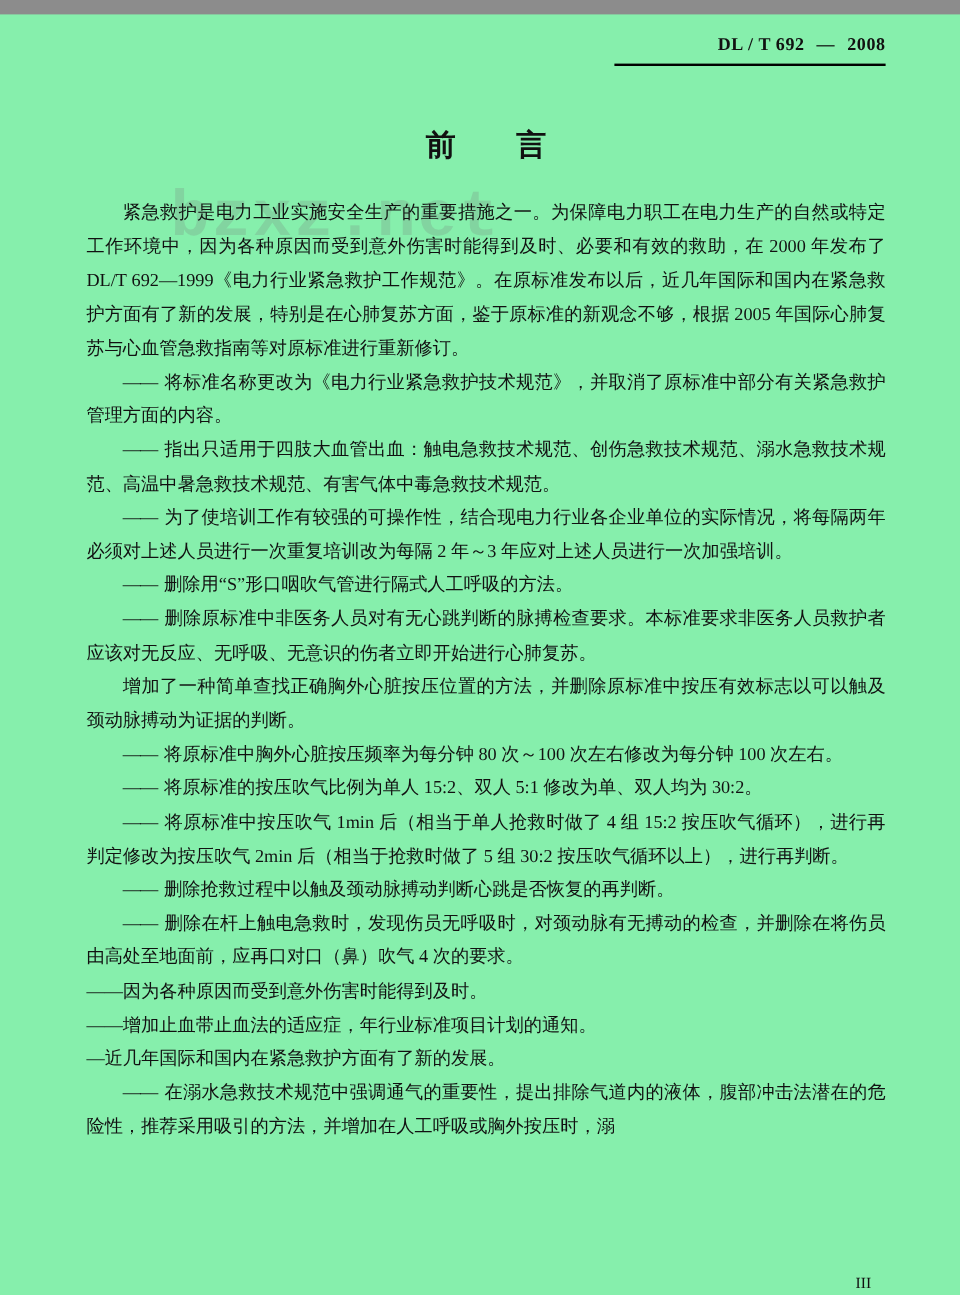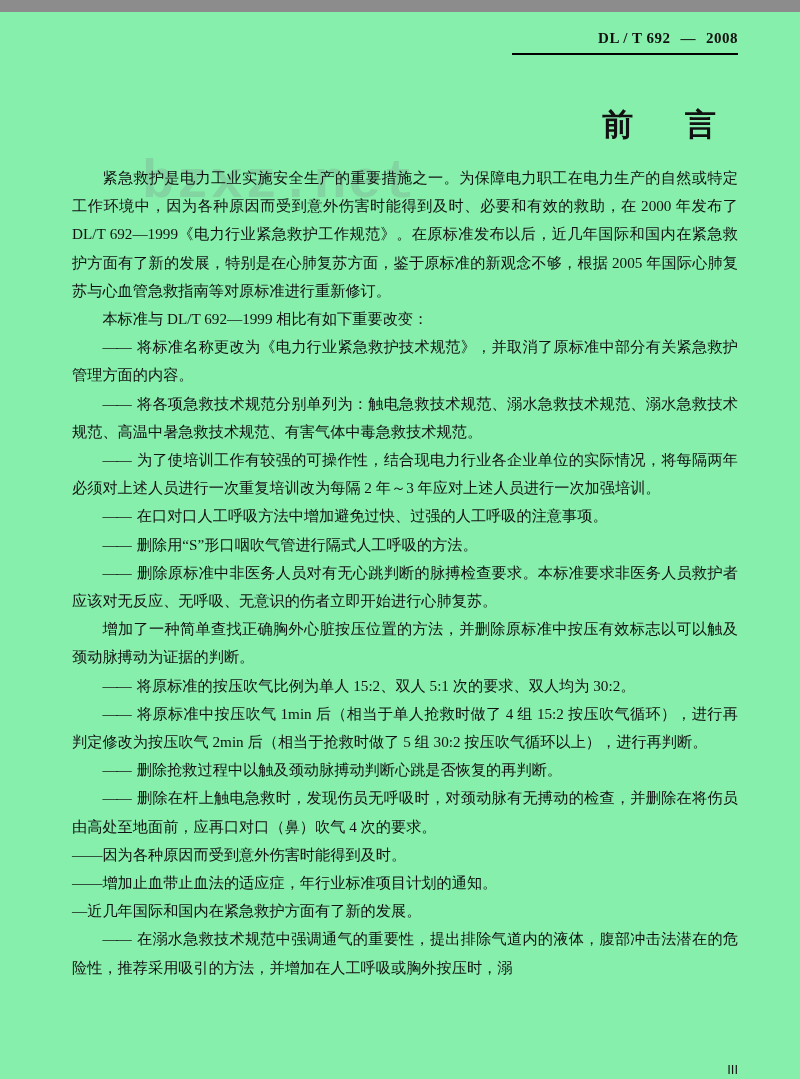--- a/index.html
+++ b/index.html
@@ -47,22 +47,22 @@
     width: 226px;
     height: 2px;
     background: #000;
   }
   
   .doc-title {
     position: absolute;
     top: 92px;
     left: 0;
     right: 0;
-    text-align: right;
-    font-size: 31px;
+    text-align: center;
+    font-size: 25px;
     font-weight: bold;
     letter-spacing: 22px;
     text-indent: 22px;
     font-family: "Liberation Serif", "DejaVu Serif", serif;
   }
   
   .body {
     position: absolute;
     top: 152px;
     left: 0;
@@ -96,23 +96,23 @@
     color: rgba(120,120,120,0.22);
     letter-spacing: 2px;
     pointer-events: none;
     user-select: none;
     white-space: nowrap;
   }
   
   .footer {
     position: absolute;
     bottom: 14px;
-    right: 0;
+    right: 12px;
     font-size: 13px;
-    font-family: Liberation Sans, sans-serif;
+    font-family: Liberation Serif, serif;
   }
 </style>
 </head>
 <body>
 
 <div class="page">
   <div class="page-inner">
 
     <div class="header">
       <span class="std-id">DL / T 692</span>
@@ -120,43 +120,42 @@
       <span class="year">2008</span>
     </div>
     <div class="header-rule"></div>
 
     <div class="doc-title">前 言</div>
 
     <div class="watermark">bzxz.net</div>
 
     <div class="body">
       <p class="indent2">紧急救护是电力工业实施安全生产的重要措施之一。为保障电力职工在电力生产的自然或特定工作环境中，因为各种原因而受到意外伤害时能得到及时、必要和有效的救助，在 2000 年发布了 DL/T 692—1999《电力行业紧急救护工作规范》。在原标准发布以后，近几年国际和国内在紧急救护方面有了新的发展，特别是在心肺复苏方面，鉴于原标准的新观念不够，根据 2005 年国际心肺复苏与心血管急救指南等对原标准进行重新修订。</p>
-      <p class="indent2">本标准与 DL/T 692—1999 相比有如下重要改变：</p>
 
       <p class="subitem">
         <span class="lead">——</span><span>将标准名称更改为《电力行业紧急救护技术规范》，并取消了原标准中部分有关紧急救护管理方面的内容。</span>
       </p>
       <p class="subitem">
-        <span class="lead">——</span><span>将各项急救技术规范分别单列为：触电急救技术规范、溺水急救技术规范、溺水急救技术规范、高温中暑急救技术规范、有害气体中毒急救技术规范。</span>
+        <span class="lead">——</span><span>指出只适用于四肢大血管出血：触电急救技术规范、创伤急救技术规范、溺水急救技术规范、高温中暑急救技术规范、有害气体中毒急救技术规范。</span>
       </p>
       <p class="subitem">
         <span class="lead">——</span><span>为了使培训工作有较强的可操作性，结合现电力行业各企业单位的实际情况，将每隔两年必须对上述人员进行一次重复培训改为每隔 2 年～3 年应对上述人员进行一次加强培训。</span>
-      </p>
-      <p class="subitem">
-        <span class="lead">——</span><span>在口对口人工呼吸方法中增加避免过快、过强的人工呼吸的注意事项。</span>
       </p>
       <p class="subitem">
         <span class="lead">——</span><span>删除用“S”形口咽吹气管进行隔式人工呼吸的方法。</span>
       </p>
       <p class="subitem">
         <span class="lead">——</span><span>删除原标准中非医务人员对有无心跳判断的脉搏检查要求。本标准要求非医务人员救护者应该对无反应、无呼吸、无意识的伤者立即开始进行心肺复苏。</span>
       </p>
       <p class="indent2">增加了一种简单查找正确胸外心脏按压位置的方法，并删除原标准中按压有效标志以可以触及颈动脉搏动为证据的判断。</p>
       <p class="subitem">
-        <span class="lead">——</span><span>将原标准的按压吹气比例为单人 15:2、双人 5:1 次的要求、双人均为 30:2。</span>
+        <span class="lead">——</span><span>将原标准中胸外心脏按压频率为每分钟 80 次～100 次左右修改为每分钟 100 次左右。</span>
+      </p>
+      <p class="subitem">
+        <span class="lead">——</span><span>将原标准的按压吹气比例为单人 15:2、双人 5:1 修改为单、双人均为 30:2。</span>
       </p>
       <p class="subitem">
         <span class="lead">——</span><span>将原标准中按压吹气 1min 后（相当于单人抢救时做了 4 组 15:2 按压吹气循环），进行再判定修改为按压吹气 2min 后（相当于抢救时做了 5 组 30:2 按压吹气循环以上），进行再判断。</span>
       </p>
       <p class="subitem">
         <span class="lead">——</span><span>删除抢救过程中以触及颈动脉搏动判断心跳是否恢复的再判断。</span>
       </p>
       <p class="subitem">
         <span class="lead">——</span><span>删除在杆上触电急救时，发现伤员无呼吸时，对颈动脉有无搏动的检查，并删除在将伤员由高处至地面前，应再口对口（鼻）吹气 4 次的要求。</span>
       </p>

